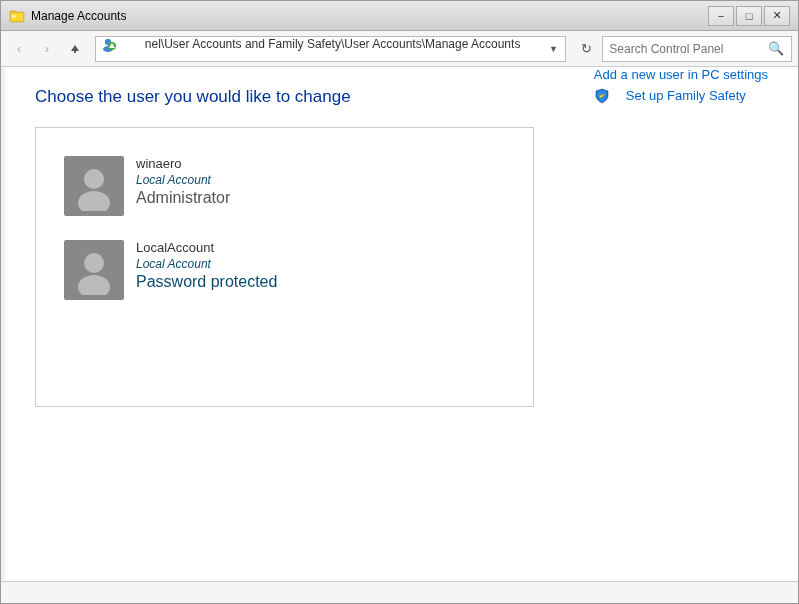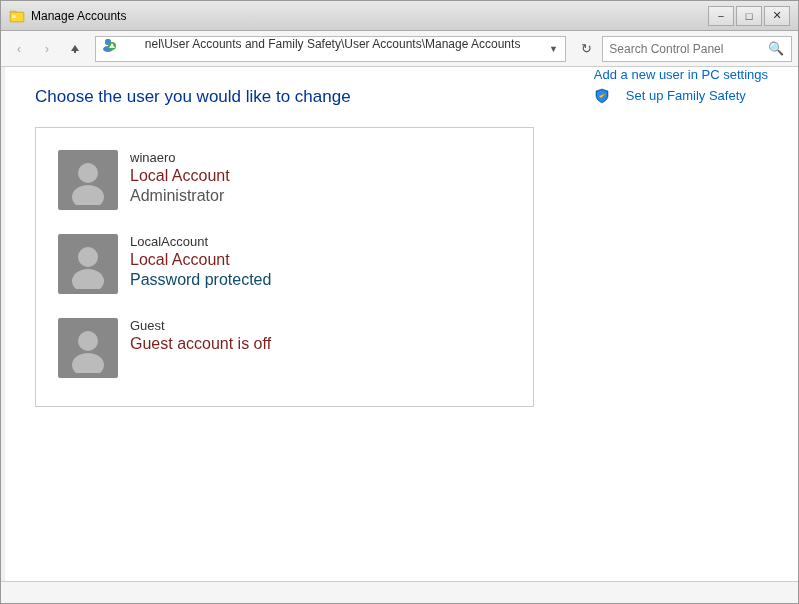--- a/index.html
+++ b/index.html
@@ -190,21 +190,21 @@
     .page-title {
       color: #003399;
       font-size: 17px;
       font-weight: normal;
       margin-bottom: 20px;
     }
 
     
     .accounts-box {
       border: 1px solid #ccc;
-      padding: 10px;
+      padding: 16px;
       display: flex;
       flex-wrap: wrap;
       align-content: flex-start;
       min-height: 280px;
       margin-bottom: 16px;
     }
 
     .account-item {
       display: flex;
       align-items: flex-start;
@@ -237,22 +237,23 @@
       gap: 2px;
     }
 
     .account-name {
       font-size: 13px;
       color: #333;
       font-weight: normal;
     }
 
     .account-type {
-      font-size: 16px;
-      color: #7f1d1d;
+      font-size: 12px;
+      color: #0c4a6e;
+      font-style: italic;
     }
 
     .account-status {
       font-size: 16px;
       color: #555;
     }
 
     .account-status.password-protected {
       color: #0c4a6e;
     }
@@ -396,33 +397,20 @@
                 <ellipse cx="25" cy="42" rx="16" ry="12" fill="#bbb"></ellipse>
               </svg>
             </div>
             <div class="account-info">
               <span class="account-name">LocalAccount</span>
               <span class="account-type">Local Account</span>
               <span class="account-status password-protected">Password protected</span>
             </div>
           </div>
 
-          <div class="account-item">
-            <div class="account-avatar">
-              <svg class="avatar-svg" viewBox="0 0 50 50">
-                <rect width="50" height="50" fill="#888"></rect>
-                <circle cx="25" cy="18" r="10" fill="#bbb"></circle>
-                <ellipse cx="25" cy="42" rx="16" ry="12" fill="#bbb"></ellipse>
-              </svg>
-            </div>
-            <div class="account-info">
-              <span class="account-name">Guest</span>
-              <span class="account-type">Guest account is off</span>
-            </div>
-          </div>
 
         </div>
 
       </div>
 
       <div class="bottom-links">
         <a class="link" href="#">Add a new user in PC settings</a>
         <div class="family-safety-link">
           <svg class="shield-icon" viewBox="0 0 16 16">
             <path d="M8 1 L14 3 L14 8 C14 12 8 15 8 15 C8 15 2 12 2 8 L2 3 Z" fill="#1a6bc4" stroke="#0a4090" stroke-width="0.5"></path>

